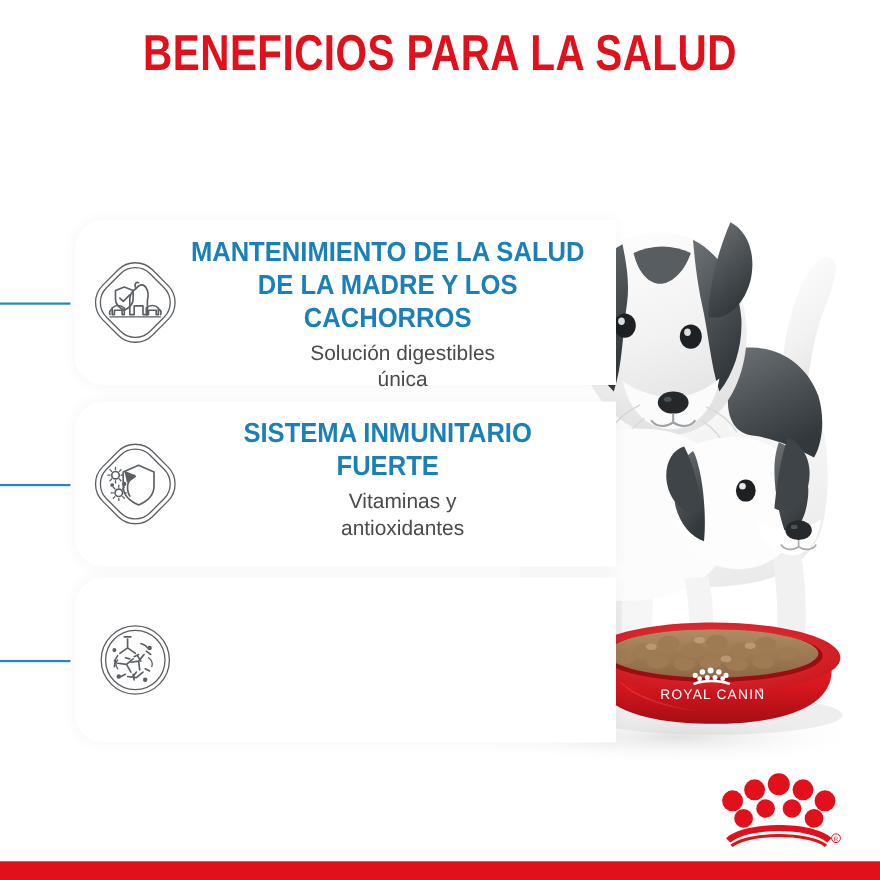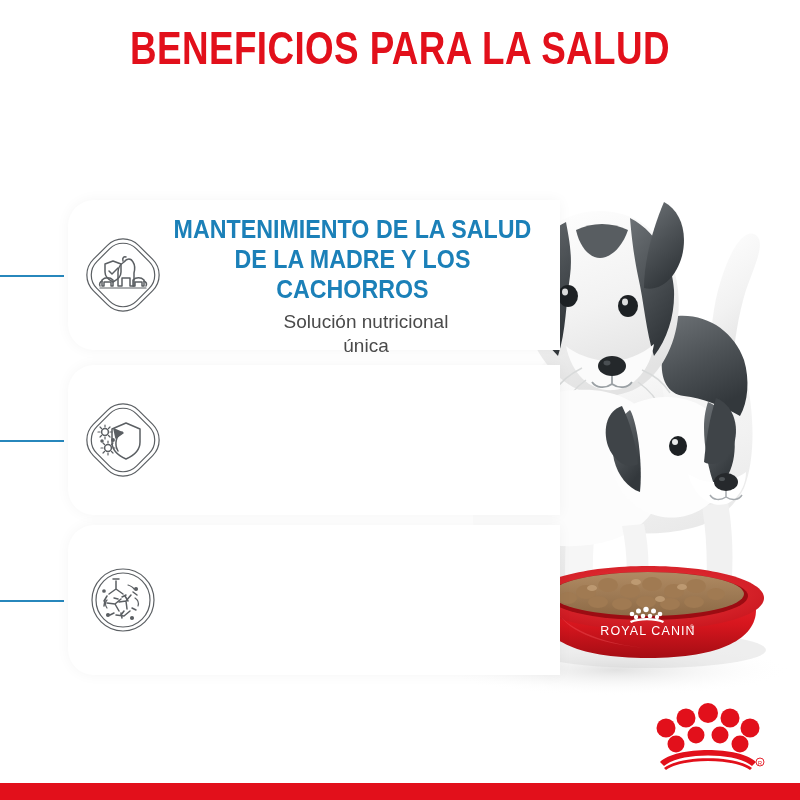--- a/index.html
+++ b/index.html
@@ -332,21 +332,21 @@
             <path d="M47 42 c3 -3 8 -3 11 0 l0 6 l-2 0 l0 -4 l-7 0 l0 4 l-2 0 Z"></path>
             <path d="M58 43 c2 1 3 3 2 5"></path>
 
             <path d="M14 50 l46 0" stroke-width="1.2"></path>
           </g>
         </svg>
       </div>
       <div class="texts">
         <div class="b-head">MANTENIMIENTO DE LA SALUD
 DE LA MADRE Y LOS CACHORROS</div>
-        <div class="b-sub">Solución nutricional
+        <div class="b-sub">Solución digestibles
 única</div>
       </div>
     </div>
   </div>
 
   <div class="benefit r2">
     <div class="connector"></div>
     <div class="card">
       <div class="icon-wrap">
         <svg width="74" height="74" viewBox="0 0 74 74" xmlns="http://www.w3.org/2000/svg">
@@ -364,20 +364,26 @@
             <circle cx="19" cy="29" r="3.4"></circle>
             <path d="M19 24 l0 -2 M19 34 l0 2 M14 29 l-2 0 M24 29 l2 0 M15.5 25.5 l-1.5 -1.5 M22.5 32.5 l1.5 1.5 M22.5 25.5 l1.5 -1.5 M15.5 32.5 l-1.5 1.5" stroke-width="1.2"></path>
 
             <circle cx="22" cy="45" r="3.4"></circle>
             <path d="M22 40 l0 -2 M22 50 l0 2 M17 45 l-2 0 M27 45 l2 0 M18.5 41.5 l-1.5 -1.5 M25.5 48.5 l1.5 1.5 M25.5 41.5 l1.5 -1.5 M18.5 48.5 l-1.5 1.5" stroke-width="1.2"></path>
 
             <circle cx="27" cy="37" r="1.2" fill="#5b5f63"></circle>
             <circle cx="16" cy="38" r="1" fill="#5b5f63"></circle>
           </g>
         </svg>
+      </div>
+      <div class="texts">
+        <div class="b-head">SISTEMA INMUNITARIO
+FUERTE</div>
+        <div class="b-sub">Vitaminas y
+antioxidantes</div>
       </div>
     </div>
   </div>
 
   <div class="benefit r3">
     <div class="connector"></div>
     <div class="card">
       <div class="icon-wrap">
         <svg width="74" height="74" viewBox="0 0 74 74" xmlns="http://www.w3.org/2000/svg">
           <g fill="none" stroke="#5b5f63">

